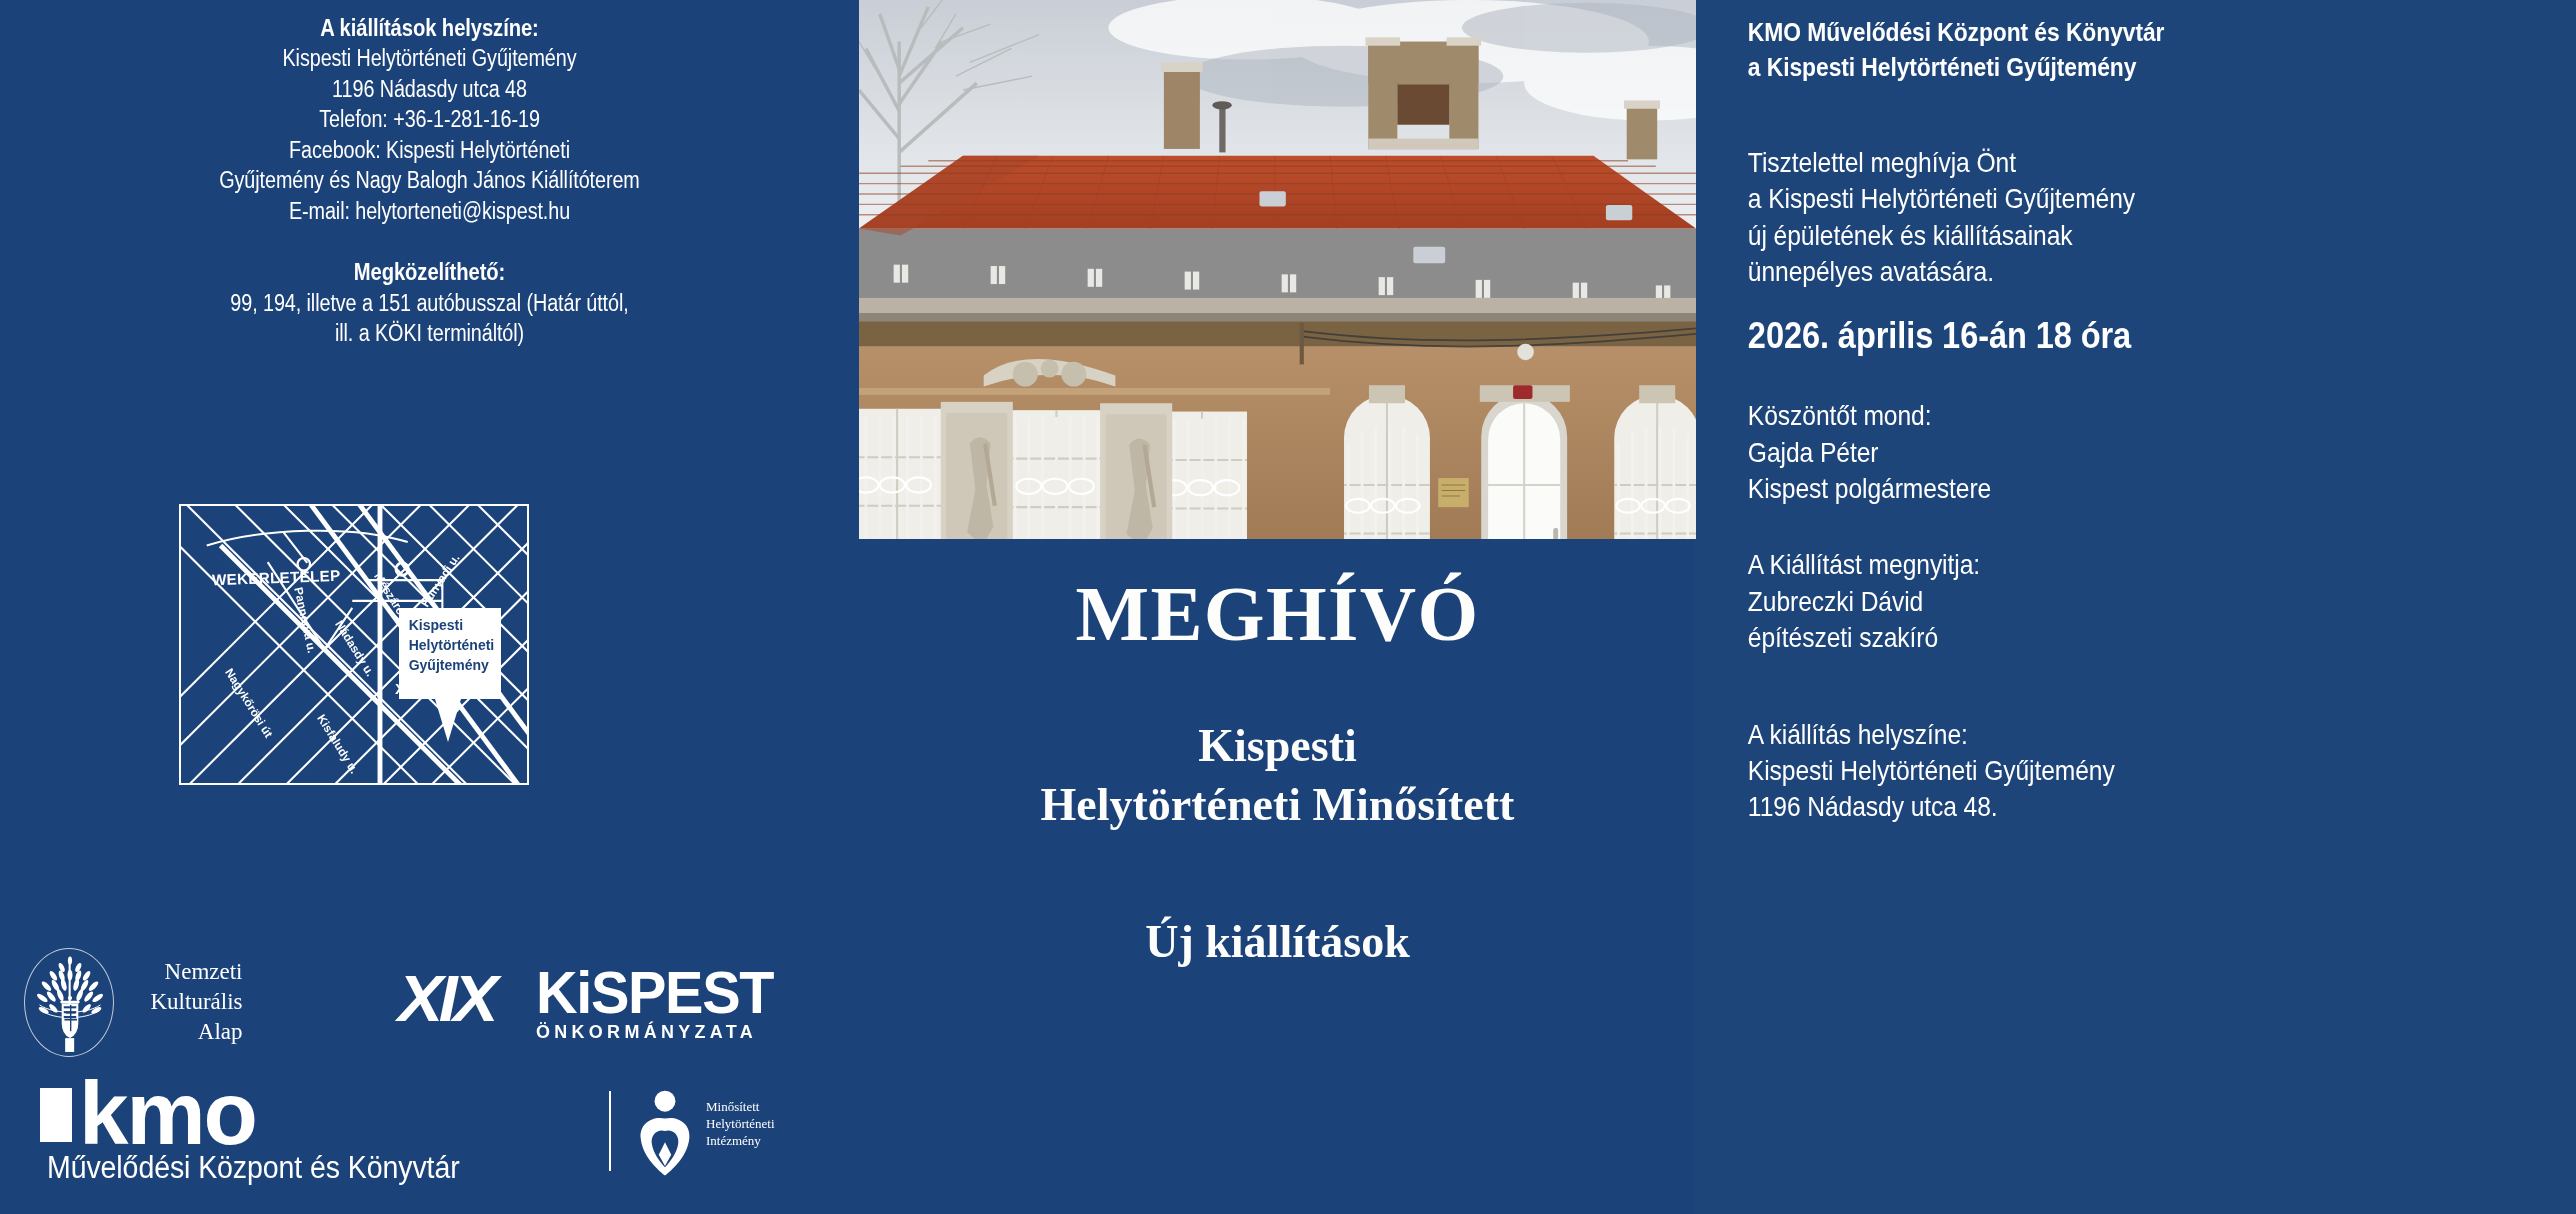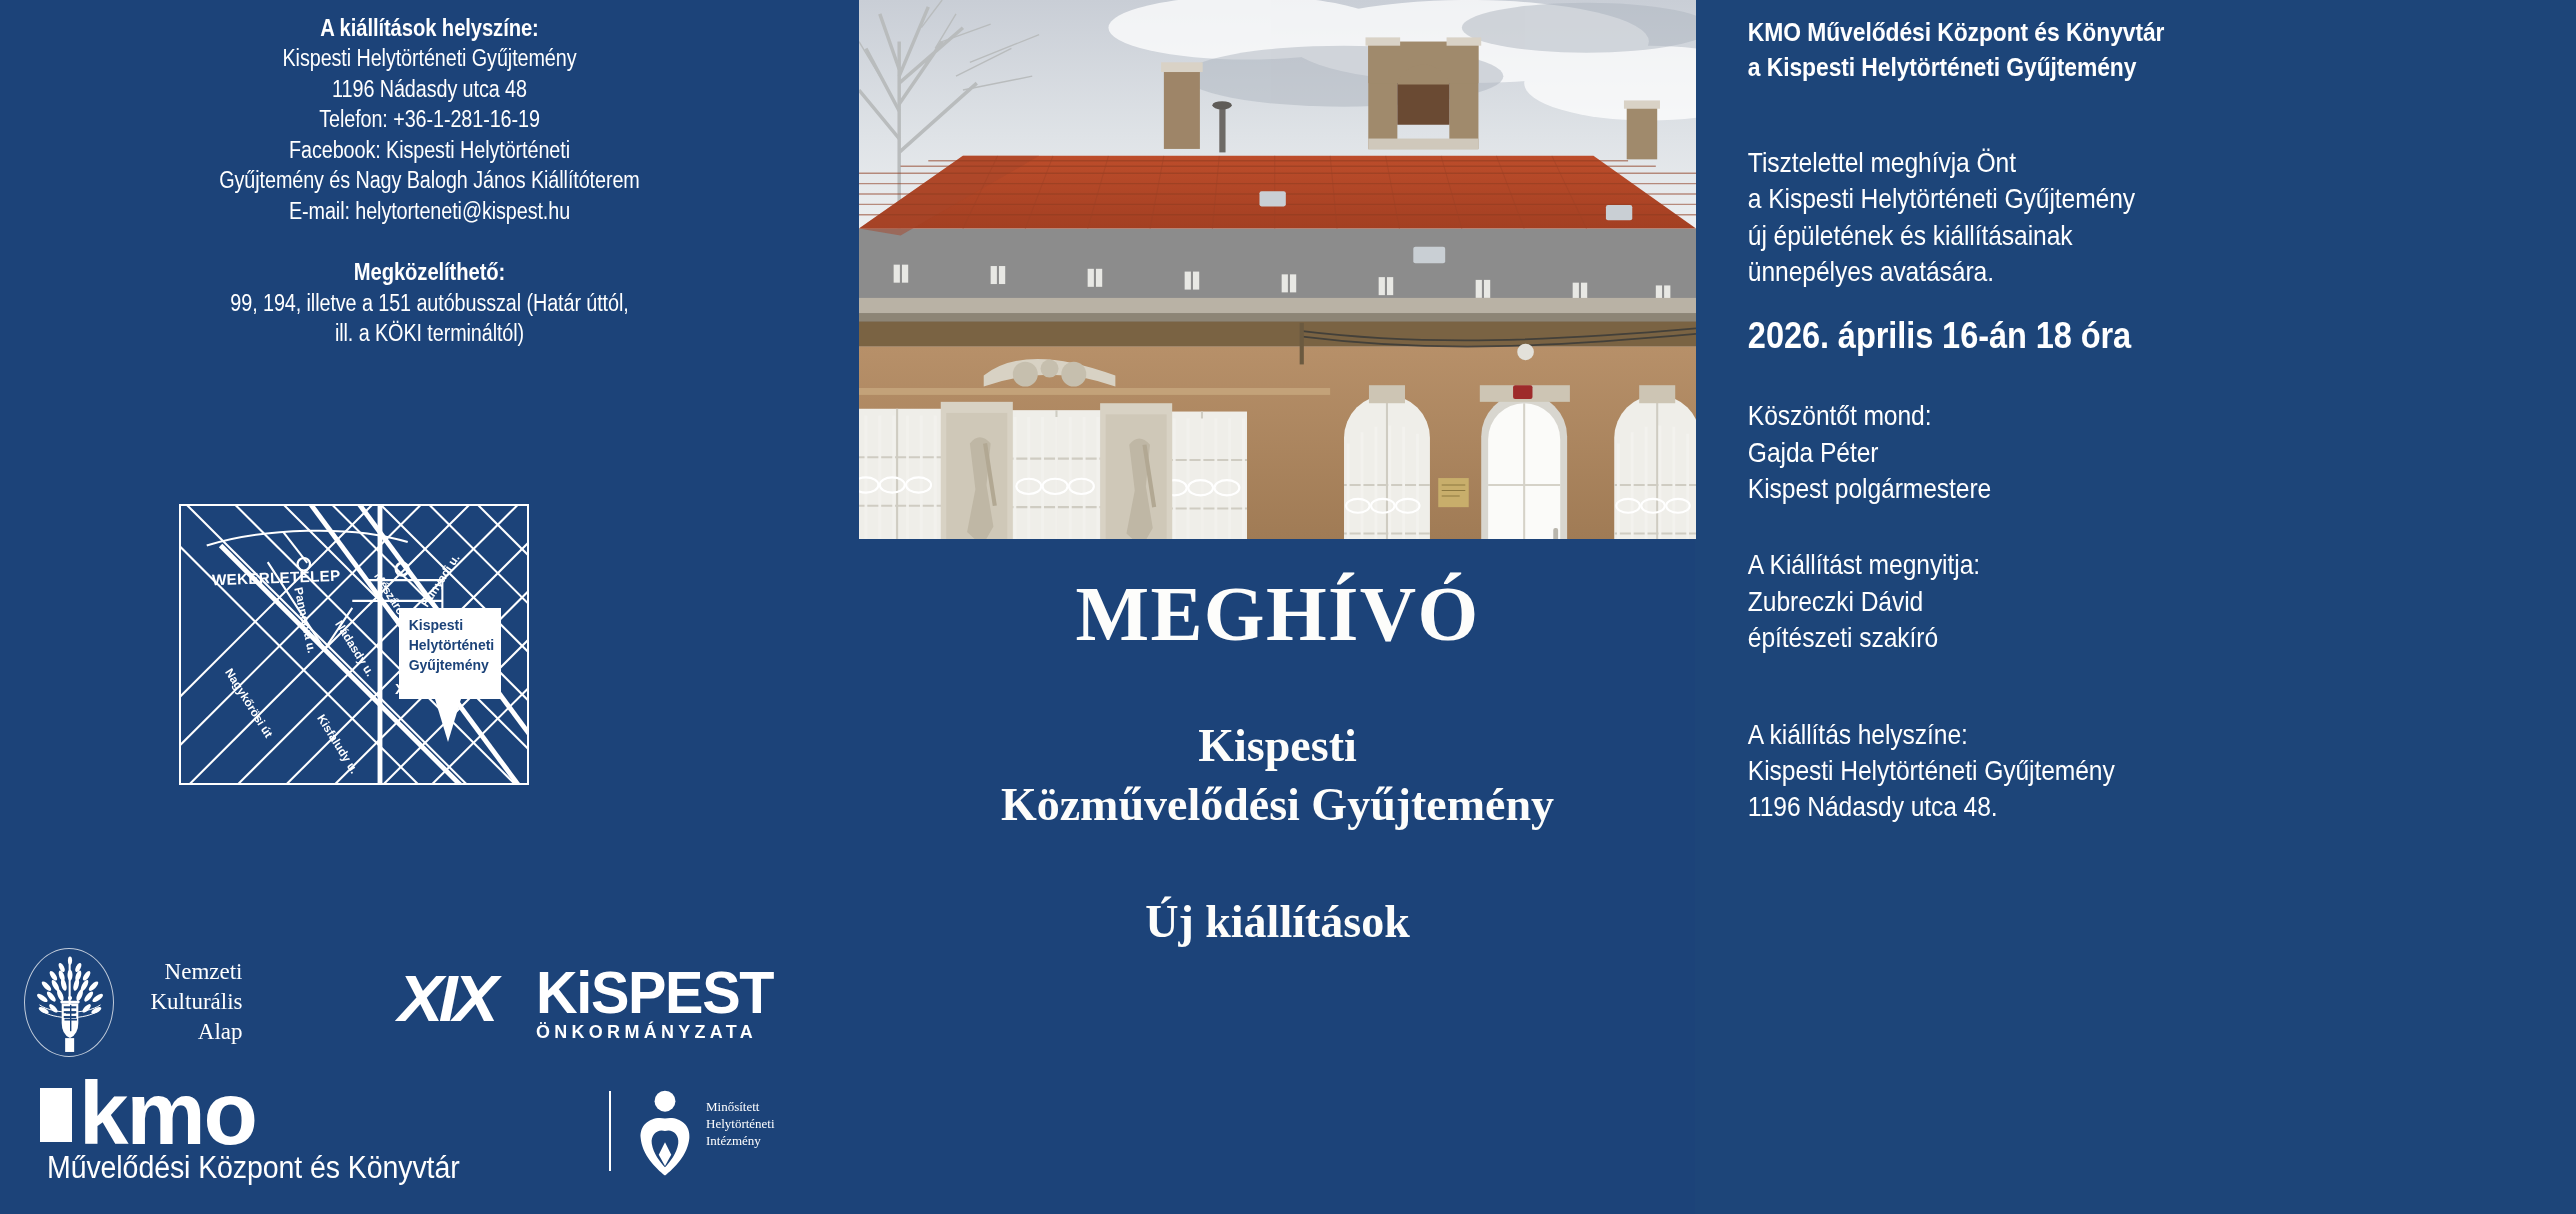--- a/index.html
+++ b/index.html
@@ -90,21 +90,21 @@
   .m-title{
     font-family:Liberation Serif, serif;font-weight:bold;font-size:78px;
     letter-spacing:1.4px;line-height:1;color:#fdfdfb;text-align:center;
   }
   .m-sub{
     font-family:"Liberation Serif", serif;font-weight:bold;font-size:46px;
     line-height:1.28;color:#fdfdfb;margin-top:64px;
   }
   .m-sub2{
     font-family:"Liberation Serif", serif;font-weight:bold;font-size:46px;
-    line-height:1.28;color:#fdfdfb;margin-top:58px;
+    line-height:1.28;color:#fdfdfb;margin-top:78px;
   }
 
   
   .right-inner{position:absolute;left:1695px;top:0;width:881px;padding-top:15.2px;}
   .r-head{font-size:26px;font-weight:bold;line-height:1.34;transform:scaleX(0.88);transform-origin:center;}
   .r-body{font-size:28px;font-weight:400;line-height:1.30;transform:scaleX(0.88);transform-origin:center;}
   .r-date{font-size:37px;font-weight:bold;line-height:1.2;transform:scaleX(0.88);transform-origin:center;}
   .r-gap-s{height:23.5px;}
   .r-gap-m{height:40px;}
   .r-gap-l{height:60px;}
@@ -526,21 +526,21 @@
       <rect x="860" y="1008" width="360" height="40" fill="#bdb6aa"></rect>
 
       <rect x="0" y="1044" width="1208" height="60" fill="#aaa69d"></rect>
     </svg>
   </div>
 
   <div class="mid-text">
     <div class="m-title">MEGHÍVÓ</div>
     <div class="m-sub">
       <div>Kispesti</div>
-      <div>Közművelődési Gyűjtemény</div>
+      <div>Helytörténeti Minősített</div>
     </div>
     <div class="m-sub2">Új kiállítások</div>
   </div>
 
   <div class="right-inner">
     <div class="r-head cond">KMO Művelődési Központ és Könyvtár</div>
     <div class="r-head cond">a Kispesti Helytörténeti Gyűjtemény</div>
 
     <div class="r-gap-l"></div>
 

